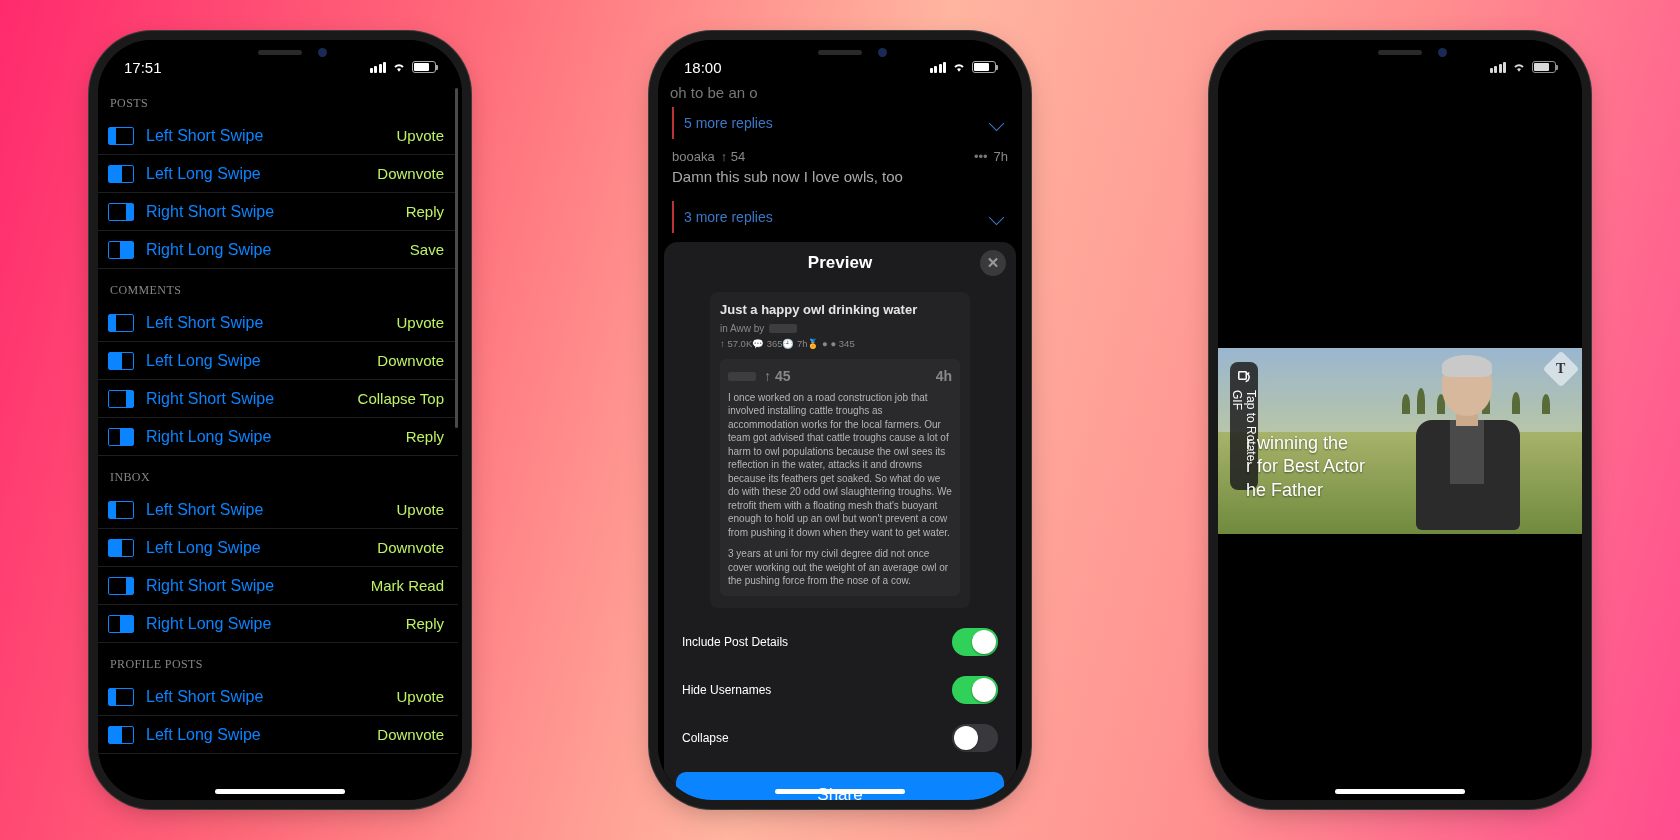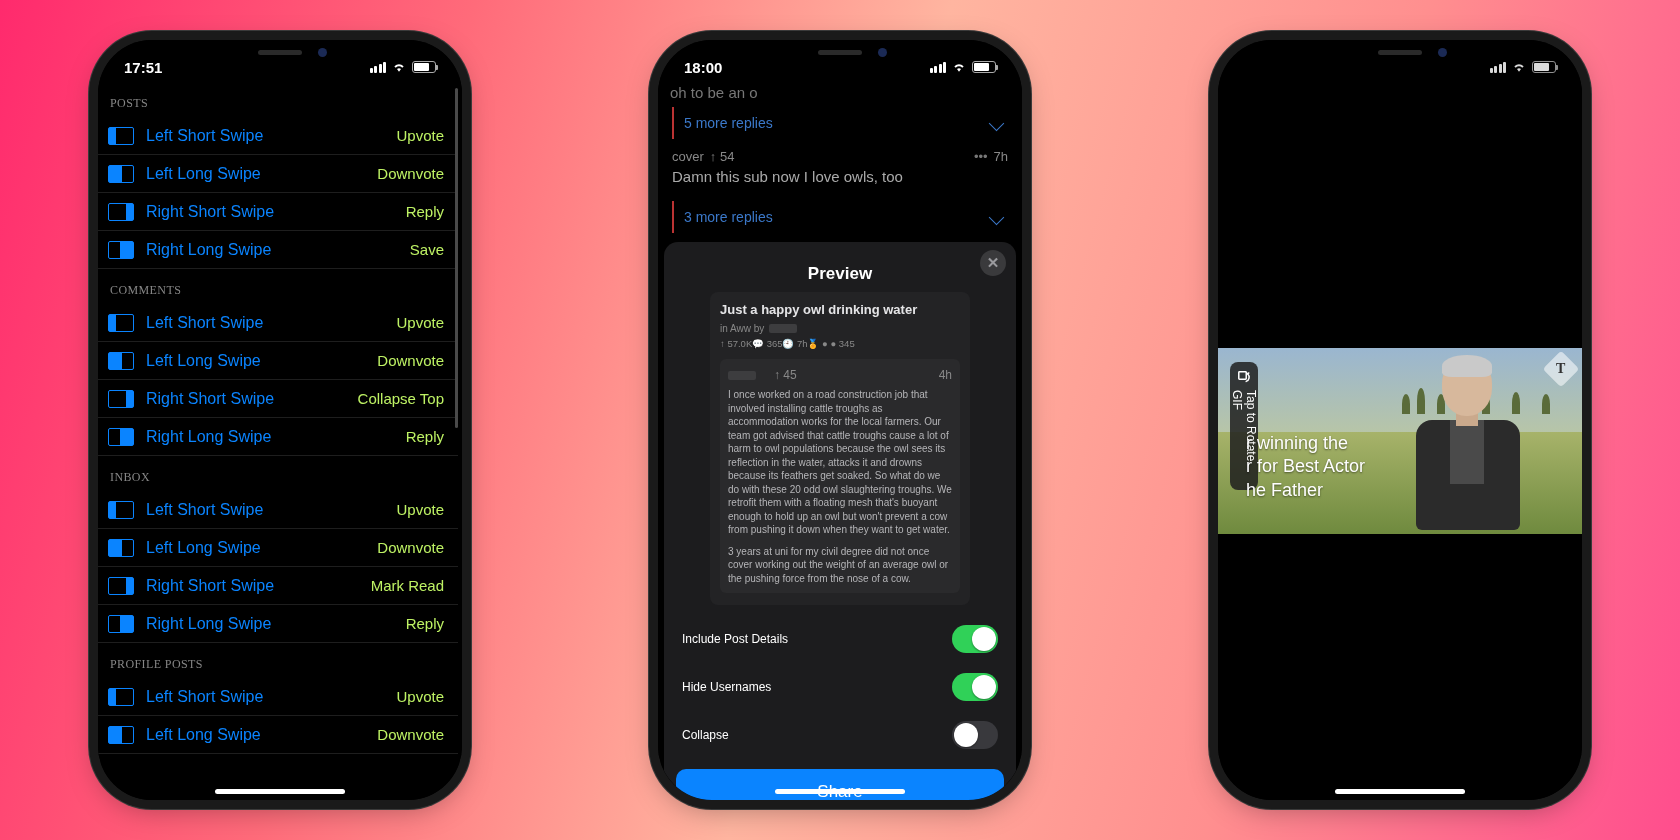--- a/index.html
+++ b/index.html
@@ -18,21 +18,21 @@
   width: 170px; height: 28px; background: #000; border-radius: 0 0 18px 18px; z-index: 50;
 }
 .notch::after {
   content:""; position:absolute; top:10px; left:50%; transform:translateX(-50%);
   width:44px; height:5px; background:#2a2a2a; border-radius:3px;
 }
 .notch::before {
   content:""; position:absolute; top:8px; right:38px; width:9px; height:9px; background:#1b2a55; border-radius:50%;
 }
 .screen { position:absolute; inset:0; background:#000; color:#fff; }
-.status { display:flex; justify-content:space-between; align-items:center; padding:14px 26px 2px; height:42px; font-size:15px; font-weight:700; }
+.status { display:flex; justify-content:space-between; align-items:center; padding:14px 26px 2px; height:42px; font-size:15px; font-weight:400; }
 .status .right { display:flex; align-items:center; gap:5px; }
 .sig { display:flex; align-items:flex-end; gap:1.5px; }
 .sig i { width:3px; background:#fff; border-radius:1px; }
 .sig i:nth-child(1){height:5px} .sig i:nth-child(2){height:7px} .sig i:nth-child(3){height:9px} .sig i:nth-child(4){height:11px}
 .wifi { width:16px; height:12px; position:relative; }
 .wifi::before { content:""; position:absolute; inset:0; border:2px solid #fff; border-bottom:none; border-radius:14px 14px 0 0; }
 .batt { width:24px; height:12px; border:1px solid #aaa; border-radius:3px; position:relative; }
 .batt::after{content:"";position:absolute;right:-3px;top:3px;width:2px;height:5px;background:#aaa;border-radius:0 1px 1px 0;}
 .batt i{position:absolute;left:1px;top:1px;bottom:1px;width:70%;background:#fff;border-radius:1px;}
 .home-ind{position:absolute;bottom:6px;left:50%;transform:translateX(-50%);width:130px;height:5px;background:#fff;border-radius:3px;z-index:60;}
@@ -54,29 +54,29 @@
 
 .p2-body{height:calc(100% - 42px);position:relative;}
 .dim{position:absolute;inset:0;padding:0 12px;color:#666;}
 .dim .topline{font-size:15px;color:#777;padding-top:2px;}
 .thread-rep{display:flex;align-items:center;border-left:2px solid #b33;padding:8px 6px 8px 10px;margin:6px 2px;color:#3b78c9;font-size:14px;justify-content:space-between;}
 .cmt{padding:4px 2px 2px;}
 .cmt .head{display:flex;align-items:center;gap:6px;font-size:13px;color:#888;}
 .cmt .head .dots{margin-left:auto;color:#777;}
 .cmt .body{font-size:15px;color:#aaa;padding:4px 0 8px;}
 .sheet{position:absolute;left:6px;right:6px;bottom:0;top:160px;background:#1c1c1e;border-radius:14px 14px 0 0;z-index:40;}
-.sheet-h{display:flex;align-items:flex-end;justify-content:center;height:42px;position:relative;color:#fff;font-size:17px;font-weight:600;}
+.sheet-h{display:flex;align-items:center;justify-content:center;height:42px;position:relative;color:#fff;font-size:17px;font-weight:600;}
 .sheet-close{position:absolute;right:10px;top:8px;width:26px;height:26px;background:#3a3a3c;border-radius:50%;display:flex;align-items:center;justify-content:center;color:#9a9a9e;font-size:15px;}
 .preview-card{margin:8px 46px 10px;background:#232325;border-radius:8px;padding:10px 10px 12px;font-size:11px;color:#bbb;}
 .preview-card .title{color:#e5e5e7;font-size:13px;font-weight:600;}
 .preview-card .meta{font-size:10px;color:#888;padding-top:6px;display:flex;align-items:center;gap:5px;}
 .preview-card .hname{display:inline-block;width:28px;height:9px;background:#3d3d3f;border-radius:2px;}
 .preview-card .stats{font-size:9.5px;color:#888;padding-top:4px;display:flex;align-items:center;gap:0;}
 .inner-cmt{background:#2a2a2c;border-radius:6px;margin-top:10px;padding:8px;font-size:10px;line-height:1.35;color:#b5b5b8;}
-.inner-cmt .ihead{display:flex;align-items:center;gap:18px;color:#888;font-size:12px;margin-bottom:5px;}
+.inner-cmt .ihead{display:flex;align-items:center;gap:8px;color:#888;font-size:14px;margin-bottom:5px;font-weight:bold;}
 .toggle-row{display:flex;align-items:center;justify-content:space-between;padding:10px 18px;color:#fff;font-size:12px;}
 .switch{width:46px;height:28px;border-radius:14px;position:relative;background:#39393d;}
 .switch.on{background:#30d158;}
 .switch .knob{position:absolute;top:2px;width:24px;height:24px;background:#fff;border-radius:50%;box-shadow:0 1px 2px rgba(0,0,0,0.4);}
 .switch.on .knob{right:2px;} .switch.off .knob{left:2px;}
 .share-btn{margin:10px 12px 20px;background:#0a84ff;color:#fff;text-align:center;padding:13px;border-radius:10px;font-size:17px;font-weight:500;}
 
 
 .p3-body{height:calc(100% - 42px);position:relative;display:flex;align-items:center;justify-content:center;}
 .gifbox{width:100%;height:186px;background:linear-gradient(180deg,#9ab6d0 0%,#b7c5a8 45%,#8fa35f 100%);position:relative;overflow:hidden;}
@@ -226,21 +226,21 @@
 
     <div class="p2-body">
       <div class="dim">
         <div class="topline">oh to be an o</div>
         <div class="thread-rep">
           <span>5 more replies</span>
             <span class="chev down"></span>
         </div>
         <div class="cmt">
           <div class="head">
-            <span>cover</span>
+            <span>booaka</span>
             <span>↑ 54</span>
             <span class="dots">•••</span>
             <span>7h</span>
           </div>
           <div class="body">Damn this sub now I love owls, too</div>
         </div>
         <div class="thread-rep">
           <span>3 more replies</span>
             <span class="chev down"></span>
         </div>

